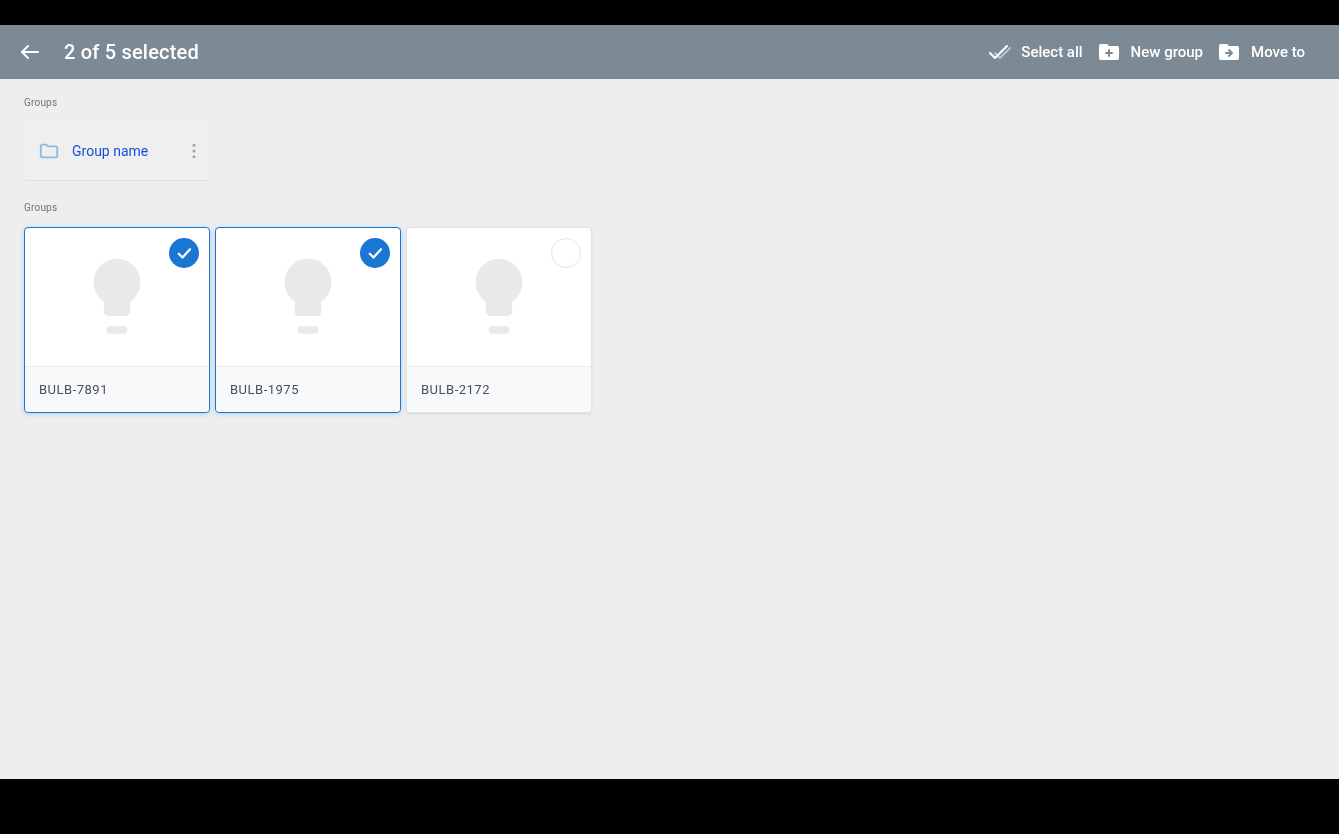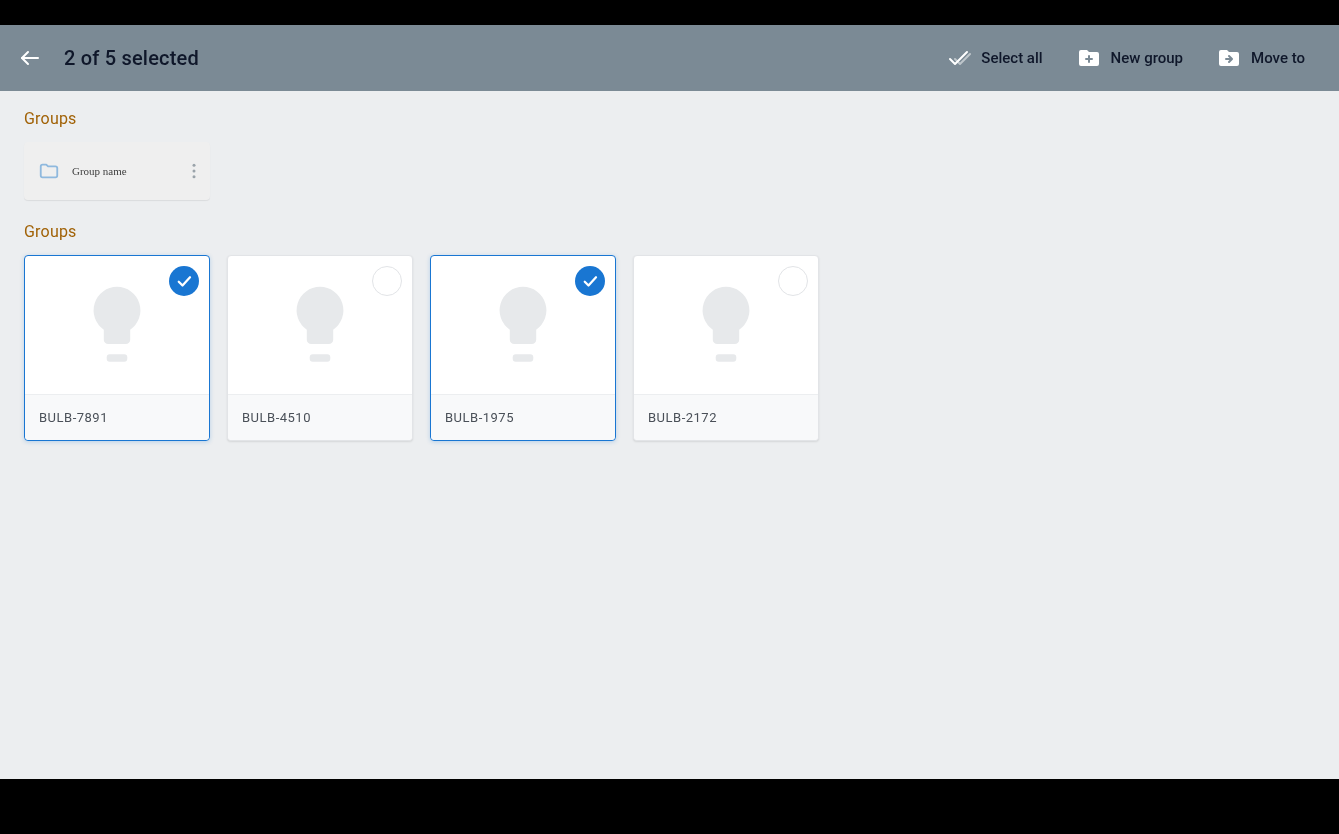--- a/index.html
+++ b/index.html
@@ -13,53 +13,53 @@
   }
   .letterbox-top { height: 25px; background:#000; }
   .letterbox-bottom { position:absolute; left:0; right:0; bottom:0; height:55px; background:#000; }
   .app {
     position:absolute;
     top:25px; left:0; right:0; bottom:55px;
     background:#eceef0;
   }
   
   .appbar {
-    height:66px;
+    height:54px;
     background:#7b8a95;
     display:flex;
     align-items:center;
-    color:#0f172a;
+    color:#ffffff;
     padding:0 18px 0 18px;
   }
   .appbar-left { display:flex; align-items:center; gap:22px; }
   .appbar-title { font-size:20px; font-weight:500; letter-spacing:.2px; }
   .appbar-spacer { flex:1; }
-  .appbar-actions { display:flex; align-items:center; gap:34px; padding-right:16px; }
+  .appbar-actions { display:flex; align-items:center; gap:14px; padding-right:16px; }
   .appbar-action { display:flex; align-items:center; gap:10px; cursor:pointer; font-size:15px; font-weight:500; }
   .icon { display:inline-flex; }
   .icon svg { display:block; }
 
   
   .content { padding:14px 24px 0 24px; }
-  .section-label { font-size:16px; color:#a16207; margin: 4px 0 14px 0; letter-spacing:.2px; }
+  .section-label { font-size:10px; color:#737373; margin: 4px 0 14px 0; letter-spacing:.2px; }
   .groups-row { display:flex; gap:10px; margin-bottom:22px; }
   .group-card {
     width:186px; height:58px;
     background:#efefef;
     border-radius:4px;
     display:flex; align-items:center;
     padding:0 6px 0 14px;
     gap:12px;
     box-shadow: 0 1px 1px rgba(0,0,0,.08);
   }
   .group-card .folder-icon svg { color:#8fb9de; }
-  .group-name { flex:1; color:#404040; font-size:11px;font-family:Liberation Serif, serif; }
+  .group-name { flex:1; color:#1d4ed8; font-size:14px; }
   .group-card .more-icon svg { color:#9aa3aa; }
 
-  .devices-row { display:flex; gap:17px; }
+  .devices-row { display:flex; gap:5px; }
   .device-card {
     width:186px; height:186px;
     background:#fff;
     border:1px solid #e2e4e7;
     border-radius:4px;
     position:relative;
     display:flex; flex-direction:column;
     box-shadow: 0 1px 2px rgba(0,0,0,.10);
   }
   .device-card.selected {
@@ -175,30 +175,20 @@
             </svg>
           </div>
           <div class="device-art">
             <svg width="72" height="88" viewBox="0 0 48 60" fill="currentColor">
   <path d="M24 4a16 16 0 0 0-9 29.2V40a3 3 0 0 0 3 3h12a3 3 0 0 0 3-3v-6.8A16 16 0 0 0 24 4z" fill="currentColor"></path>
   <rect x="17" y="50" width="14" height="5" rx="2" fill="currentColor"></rect>
 </svg>
           </div>
           <div class="device-footer">BULB-7891</div>
         </div>
-        <div class="device-card">
-          <div class="sel-circle off"></div>
-          <div class="device-art">
-            <svg width="72" height="88" viewBox="0 0 48 60" fill="currentColor">
-  <path d="M24 4a16 16 0 0 0-9 29.2V40a3 3 0 0 0 3 3h12a3 3 0 0 0 3-3v-6.8A16 16 0 0 0 24 4z" fill="currentColor"></path>
-  <rect x="17" y="50" width="14" height="5" rx="2" fill="currentColor"></rect>
-</svg>
-          </div>
-          <div class="device-footer">BULB-4510</div>
-        </div>
         <div class="device-card selected">
           <div class="sel-circle on">
             <svg width="18" height="18" viewBox="0 0 24 24" fill="none" stroke="currentColor" stroke-width="3" stroke-linecap="round" stroke-linejoin="round">
               <polyline points="5 13 10 18 20 7"></polyline>
             </svg>
           </div>
           <div class="device-art">
             <svg width="72" height="88" viewBox="0 0 48 60" fill="currentColor">
   <path d="M24 4a16 16 0 0 0-9 29.2V40a3 3 0 0 0 3 3h12a3 3 0 0 0 3-3v-6.8A16 16 0 0 0 24 4z" fill="currentColor"></path>
   <rect x="17" y="50" width="14" height="5" rx="2" fill="currentColor"></rect>

